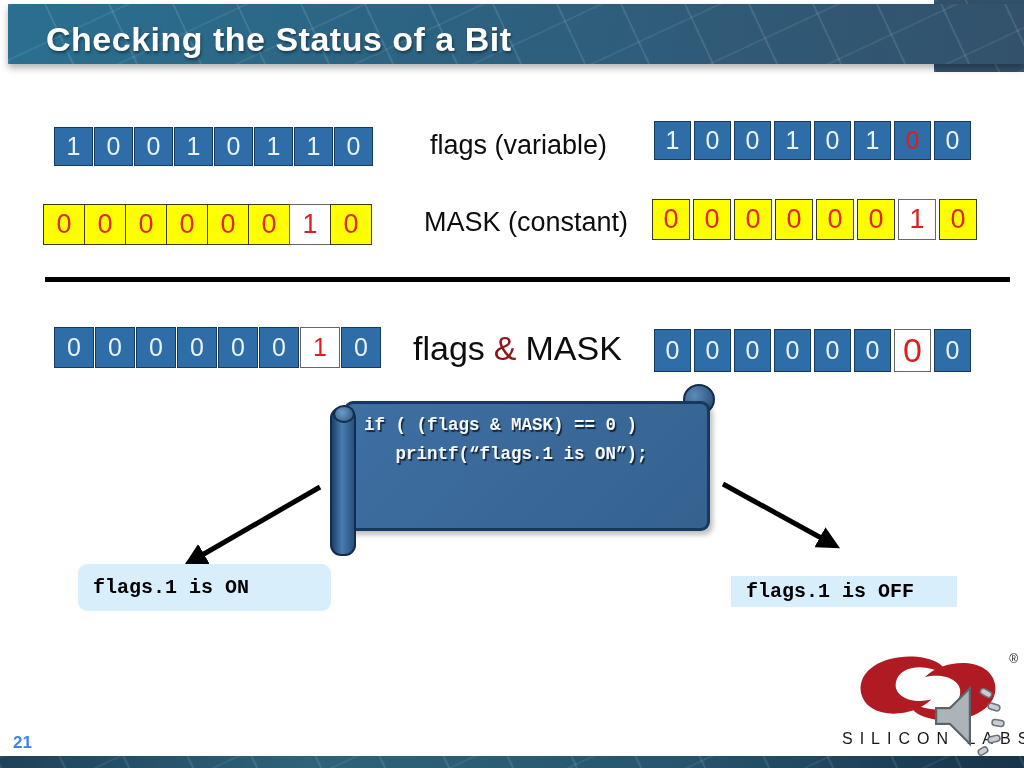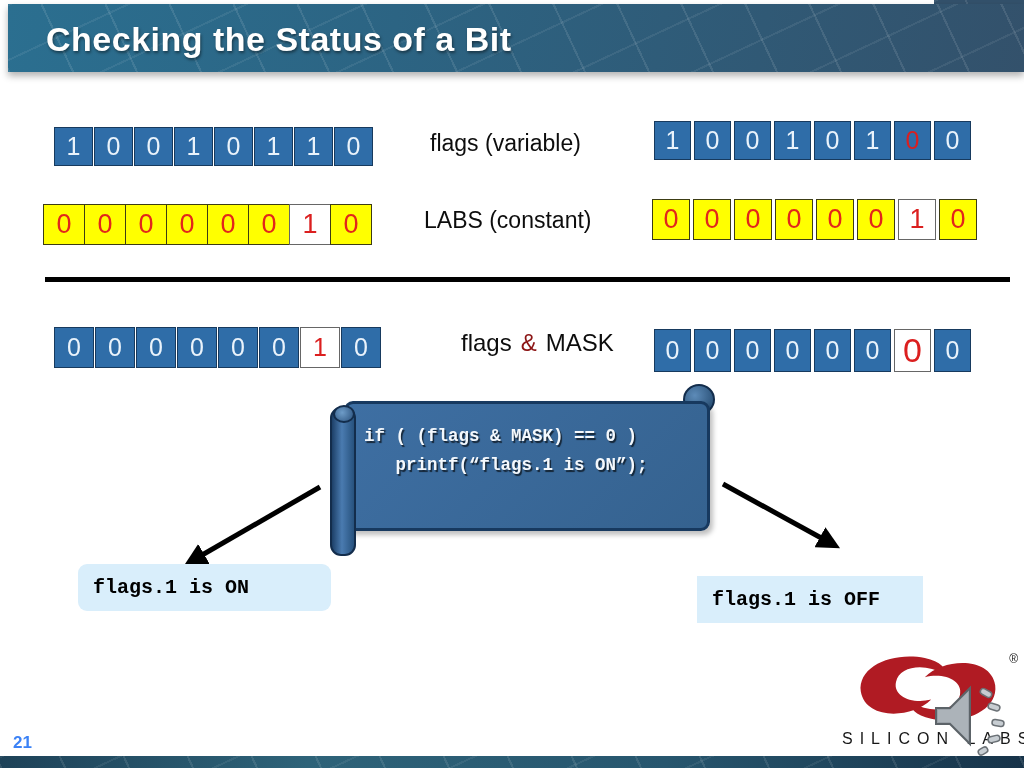--- a/index.html
+++ b/index.html
@@ -2,21 +2,21 @@
 <html><head>
 <meta charset="utf-8">
 <style>
   html,body{margin:0;padding:0;background:#fff;}
   .slide{position:relative;width:1024px;height:768px;background:#fff;overflow:hidden;
          font-family:"Liberation Sans",sans-serif;}
 
   
   .header{position:absolute;left:0;top:0;width:1024px;height:78px;background:#fff;}
   .header-corner{position:absolute;right:0;top:0;width:90px;height:72px;background:#33516B;}
-  .header-bar{position:absolute;left:8px;top:4px;right:0;height:68px;
+  .header-bar{position:absolute;left:8px;top:4px;right:0;height:60px;
       background:linear-gradient(100deg,#2B6F90 0%,#2C6483 38%,#33516B 100%);
       box-shadow:0 4px 7px rgba(0,0,0,.30);}
   .grid-pattern{position:absolute;inset:0;
       background-image:
         repeating-linear-gradient(65deg, rgba(255,255,255,.10) 0 2px, transparent 2px 58px),
         repeating-linear-gradient(155deg, rgba(255,255,255,.07) 0 2px, transparent 2px 50px);}
   .title{position:absolute;left:38px;top:16px;color:#fff;font-size:34px;font-weight:bold;
          letter-spacing:.5px;text-shadow:1px 2px 3px rgba(0,0,0,.45);}
 
   
@@ -27,55 +27,55 @@
   .row-rflags{left:654px;top:121px;gap:3px;} .row-rflags .cell{width:37px;height:39px;}
   .row-lmask{left:43px;top:204px;}           .row-lmask .cell{width:42px;height:41px;margin-right:-1px;}
   .row-rmask{left:652px;top:199px;gap:3px;}  .row-rmask .cell{width:38px;height:41px;}
   .row-lresult{left:54px;top:327px;gap:1px;} .row-lresult .cell{width:40px;height:41px;}
   .row-rresult{left:654px;top:329px;gap:3px;}.row-rresult .cell{width:37px;height:43px;}
   .cell.yellow{background:#FFFF00;color:#E2261B;border-color:#3c3c14;font-size:27px;}
   .cell.red-digit{color:#DB1F1F;}
   .cell.white-red{background:#fff;color:#DB1F1F;border-color:#666;}
   .cell.big{font-size:34px;}
 
-  .row-label{position:absolute;color:#0d0d0d;font-size:23px;}
+  .row-label{position:absolute;color:#0d0d0d;font-size:27px;}
   .label-flags{left:430px;top:130px;}
   .label-mask{left:424px;top:207px;}
-  .label-result{left:413px;top:329px;font-size:24px;margin-left:48px;}
+  .label-result{left:413px;top:329px;font-size:34px;}
   .label-result .amp{color:#8C1515;margin:0 9px;}
 
   .separator{position:absolute;left:45px;top:277px;width:965px;height:5px;background:#000;}
 
   
   .scroll-roll{position:absolute;left:330px;top:407px;width:22px;height:145px;
       background:linear-gradient(90deg,#1D4068,#4A7BB0 45%,#27527E);
       border:2px solid #132D4C;border-radius:11px;z-index:2;}
   .scroll-roll-cap{position:absolute;left:333px;top:405px;width:18px;height:14px;
       background:radial-gradient(circle at 40% 40%,#6E9CC8,#2A517C);
       border:2px solid #132D4C;border-radius:50%;z-index:3;}
   .scroll-curl{position:absolute;left:683px;top:384px;width:28px;height:27px;
       background:radial-gradient(circle at 35% 35%,#5D8BB8,#1E4368);
       border:2px solid #132D4C;border-radius:50%;z-index:0;}
   .scroll-body{position:absolute;left:344px;top:401px;width:366px;height:130px;
       background:linear-gradient(135deg,#3E6FA3,#35628F);
       border:3px solid #17395F;border-radius:9px;box-sizing:border-box;z-index:1;
-      box-shadow:3px 4px 5px rgba(0,0,0,.25);padding:18px 0 0 17px;}
+      box-shadow:3px 4px 5px rgba(0,0,0,.25);padding:7px 0 0 17px;}
   .code-line{white-space:pre;font-family:"Liberation Mono",monospace;font-weight:bold;
       font-size:17.5px;line-height:29px;color:#F4F8FC;
       text-shadow:1.5px 1.5px 1px rgba(0,0,0,.65);}
 
   
   .arrows{position:absolute;left:0;top:0;width:1024px;height:768px;pointer-events:none;}
 
   
   .output-box{position:absolute;background:#D9EEFB;display:flex;align-items:center;
       font-family:"Liberation Mono",monospace;font-weight:bold;font-size:20px;color:#000;
       padding-left:15px;box-sizing:border-box;}
   .output-on{left:78px;top:564px;width:253px;height:47px;border-radius:9px;}
-  .output-off{left:697px;top:576px;width:226px;height:47px;}
+  .output-off{left:731px;top:576px;width:226px;height:31px;}
 
   
   .page-number{position:absolute;left:13px;top:733px;font-size:17px;font-weight:bold;color:#3b82f6;}
   .bottom-bar{position:absolute;left:0;top:756px;width:1024px;height:12px;
       background:linear-gradient(90deg,#1E4258,#2E6379 30%,#27566E 65%,#173349 100%);}
 
   
   .logo{position:absolute;left:842px;top:648px;width:178px;height:112px;}
   .logo-swirl{position:absolute;left:6px;top:2px;}
   .logo-reg{position:absolute;right:2px;top:4px;font-size:12px;color:#1a1a1a;}
@@ -124,21 +124,21 @@
   <div class="bit-row row-lmask">
     <span class="cell yellow">0</span>
     <span class="cell yellow">0</span>
     <span class="cell yellow">0</span>
     <span class="cell yellow">0</span>
     <span class="cell yellow">0</span>
     <span class="cell yellow">0</span>
     <span class="cell yellow white-red">1</span>
     <span class="cell yellow">0</span>
   </div>
-  <div class="row-label label-mask">LABS (constant)</div>
+  <div class="row-label label-mask">MASK (constant)</div>
   <div class="bit-row row-rmask">
     <span class="cell yellow">0</span>
     <span class="cell yellow">0</span>
     <span class="cell yellow">0</span>
     <span class="cell yellow">0</span>
     <span class="cell yellow">0</span>
     <span class="cell yellow">0</span>
     <span class="cell yellow white-red">1</span>
     <span class="cell yellow">0</span>
   </div>

